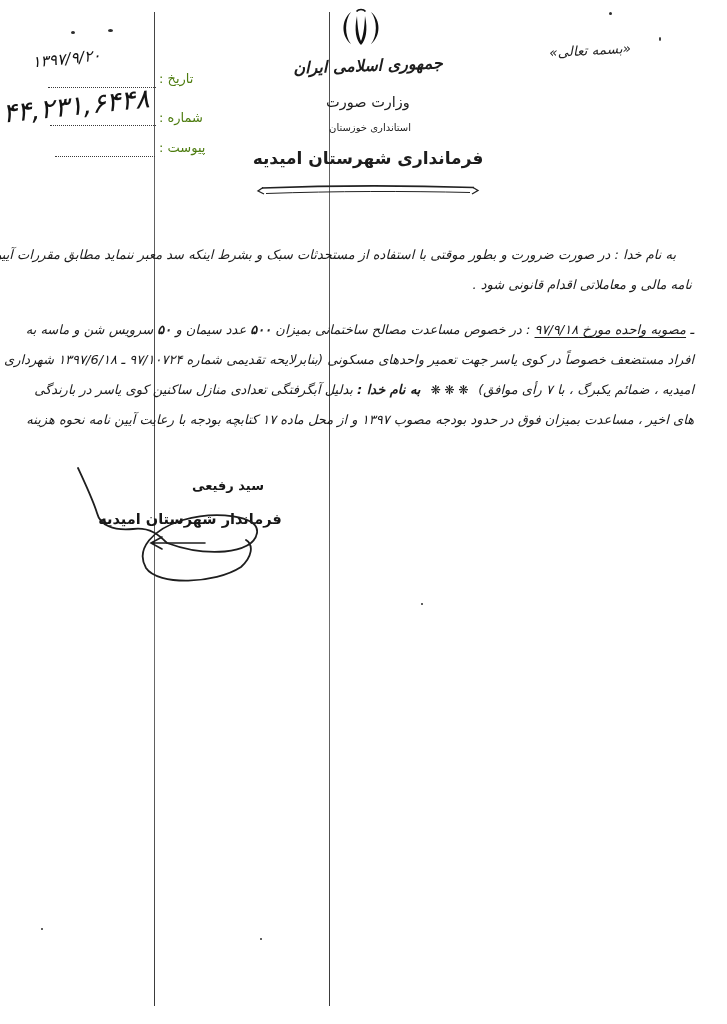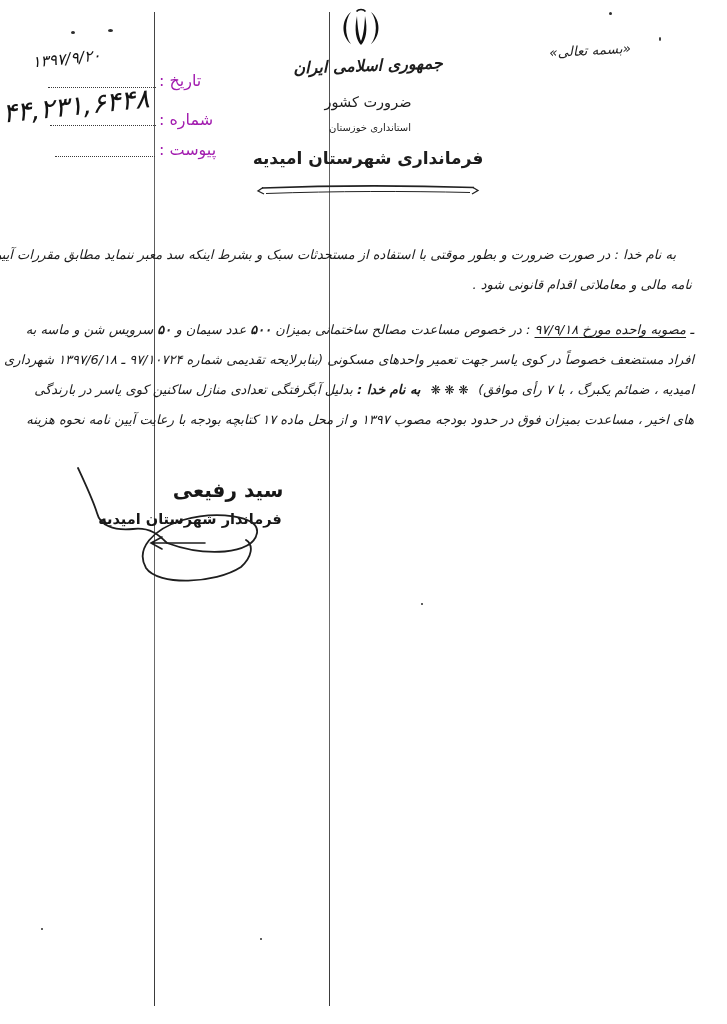--- a/index.html
+++ b/index.html
@@ -19,37 +19,37 @@
     transform:rotate(-3deg); color:#222; letter-spacing:.5px;}
 
   .hdr{position:absolute; direction:rtl; text-align:center; white-space:nowrap;}
   .hdr.country{left:288px; top:56px; width:160px; font-size:16px; font-weight:bold;
     font-style:italic; transform:rotate(-2deg); letter-spacing:.5px;}
   .hdr.ministry{left:308px; top:94px; width:120px; font-size:14.5px; letter-spacing:2px;}
   .hdr.province{left:300px; top:122px; width:140px; font-size:10px; letter-spacing:1px;}
   .hdr.county{left:248px; top:148px; width:240px; font-size:17px; font-weight:bold; letter-spacing:.5px;}
   .flourish{position:absolute; left:254px; top:183px; width:228px; height:16px;}
 
-  .meta-label{position:absolute; direction:rtl; font-size:16px; color:#a21caf; white-space:nowrap;}
+  .meta-label{position:absolute; direction:rtl; font-size:13px; color:#4d7c0f; white-space:nowrap;}
   .dotted{position:absolute; border-bottom:1.6px dotted #3a3a3a; height:1px;}
   .hand{position:absolute; direction:rtl; font-style:italic; white-space:nowrap; color:#141414;}
   .hand.date{left:32px; top:50px; font-size:15.5px; transform:rotate(-6deg); letter-spacing:1.5px;}
   .hand.num{left:2px; top:90px; font-size:27px; transform:rotate(-6deg); letter-spacing:1px;}
 
   .bodyline{direction:rtl; text-align:right; white-space:nowrap;
     font-style:italic; font-size:13px; line-height:30px; color:#1b1b1b;}
   .p1{position:absolute; left:50px; right:35px; top:240px;}
   .p1 .first{padding-right:16px;}
   .p2{position:absolute; left:28px; right:33px; top:315px;}
   .u{text-decoration:underline; text-underline-offset:3px;}
   .b{font-weight:bold;}
   .stars{font-style:normal; font-size:12px; letter-spacing:4px; padding:0 10px; color:#111;}
 
   .sig-name{position:absolute; left:158px; top:478px; width:140px; direction:rtl;
-    text-align:center; font-size:20px; font-weight:bold; letter-spacing:2px; color:#171717;}
+    text-align:center; font-size:13px; font-weight:bold; letter-spacing:2px; color:#171717;}
   .sig-title{position:absolute; left:70px; top:511px; width:240px; direction:rtl;
     text-align:center; font-size:14.5px; font-weight:bold; letter-spacing:1px; color:#171717;}
   .sig-svg{position:absolute; left:55px; top:455px; width:240px; height:140px;}
 
   .speck{position:absolute; background:#2c2c2c; border-radius:50%;}
 </style>
 </head>
 <body>
 
 <div class="page">
@@ -60,21 +60,21 @@
   <svg class="emblem" viewBox="0 0 44 40">
     <path d="M12 4 C 2 12, 2 28, 12 36 C 5.5 28, 5.5 12, 12 4 Z" fill="#111"></path>
     <path d="M32 4 C 42 12, 42 28, 32 36 C 38.5 28, 38.5 12, 32 4 Z" fill="#111"></path>
     <path d="M18 8 C 15 22, 17 32, 22 37 C 27 32, 29 22, 26 8 C 25.4 20, 24 29, 22 33 C 20 29, 18.6 20, 18 8 Z" fill="#111"></path>
     <path d="M17.5 3.5 C 19.5 0.8, 24.5 0.8, 26.5 3.5" fill="none" stroke="#111" stroke-width="1.6"></path>
   </svg>
 
   <div class="bismillah">«بسمه تعالی»</div>
 
   <div class="hdr country">جمهوری اسلامی ایران</div>
-  <div class="hdr ministry">ضرورت کشور</div>
+  <div class="hdr ministry">وزارت صورت</div>
   <div class="hdr province">استانداری خوزستان</div>
   <div class="hdr county">فرمانداری شهرستان امیدیه</div>
   <svg class="flourish" viewBox="0 0 228 16">
     <path d="M8 5 C 80 2.2, 150 2.2, 220 4.5" fill="none" stroke="#222" stroke-width="1.6"></path>
     <path d="M12 10.5 C 82 8, 152 8, 216 9.5" fill="none" stroke="#222" stroke-width="1"></path>
     <path d="M9 4.5 l -5 3.5 l 6 3" fill="none" stroke="#222" stroke-width="1.3"></path>
     <path d="M219 4.5 l 5 3 l -6 3.5" fill="none" stroke="#222" stroke-width="1.3"></path>
   </svg>
 
   <div class="meta-label" style="left:159px; top:71px;">تاریخ :</div>

